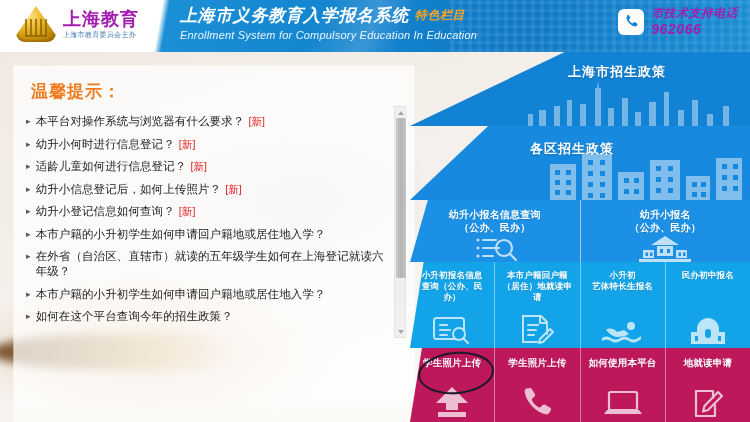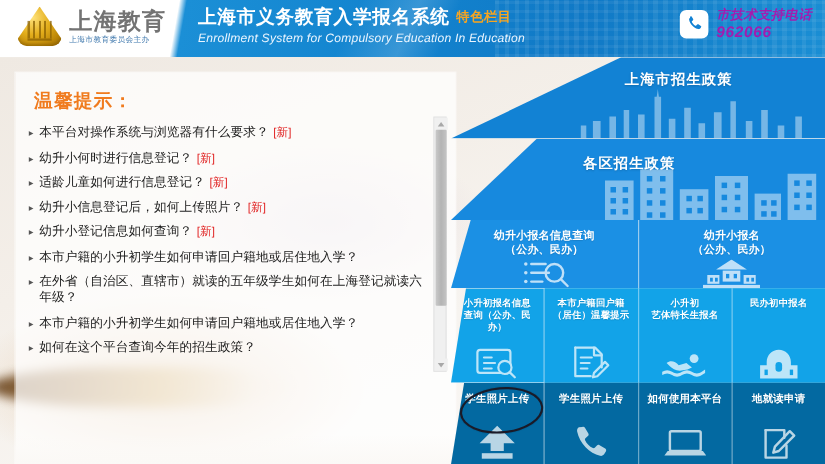--- a/index.html
+++ b/index.html
@@ -39,25 +39,25 @@
     border-radius:10px 10px 9px 9px;
     clip-path:polygon(50% 0%,100% 82%,100% 100%,0% 100%,0% 82%);
     box-shadow:inset 0 -2px 3px rgba(120,80,0,.5);
   }
   .logo-mark .inner{
     position:absolute;left:9px;top:14px;width:22px;height:16px;
     background:repeating-linear-gradient(90deg,#8a6103 0 2px,transparent 2px 5px);
     opacity:.75;border-bottom:2px solid #8a6103;
   }
   .logo-txt{display:flex;flex-direction:column;justify-content:center;line-height:1;}
-  .logo-cn{font-size:21px;font-weight:bold;color:#737373;letter-spacing:1px;}
+  .logo-cn{font-size:18px;font-weight:bold;color:#a21caf;letter-spacing:1px;}
   .logo-sub{font-size:7px;color:#3f78ad;margin-top:3px;letter-spacing:.3px;}
 
   .hdr-title{position:absolute;left:180px;top:5px;}
-  .hdr-title-cn{font-size:17px;font-weight:bold;color:#ffffff;letter-spacing:.6px;line-height:20px;white-space:nowrap;}
+  .hdr-title-cn{font-size:17px;font-weight:bold;color:#ffffff;letter-spacing:.6px;line-height:20px;white-space:nowrap;font-style:italic;}
   .hdr-badge{display:inline-block;color:#f7a520;font-size:12px;font-weight:bold;margin-left:6px;vertical-align:2px;}
   .hdr-title-en{font-size:11px;font-style:italic;color:#eaf5ff;letter-spacing:.2px;line-height:14px;margin-top:2px;white-space:nowrap;}
 
   .hdr-phone{position:absolute;right:12px;top:7px;display:flex;align-items:center;gap:7px;}
   .phone-ic{
     width:26px;height:26px;border-radius:6px;background:#ffffff;
     display:flex;align-items:center;justify-content:center;flex:none;
   }
   .phone-ic svg{display:block;}
   .phone-txt{line-height:1.15;color:#a21caf;font-style:italic;}
@@ -150,21 +150,21 @@
 
   .tile{
     position:relative;box-sizing:border-box;
     border-right:1px solid rgba(255,255,255,.42);
     display:flex;flex-direction:column;align-items:center;
     color:#fff;overflow:hidden;
   }
   .tile:last-child{border-right:none;}
   .tiles2 .tile{background:#1b90e4;padding-top:8px;}
   .tiles4 .tile{background:#12a3e8;padding-top:8px;}
-  .tilesb .tile{background:#0369a1;padding-top:9px;}
+  .tilesb .tile{background:#be185d;padding-top:9px;}
   .tile-label{
     font-size:8.5px;font-weight:bold;line-height:11px;text-align:center;
     letter-spacing:.2px;padding:0 3px;text-shadow:0 1px 1px rgba(0,0,0,.12);
   }
   .tiles2 .tile-label{font-size:10px;line-height:13px;}
   .tilesb .tile-label{font-size:9.5px;line-height:12px;}
   .tile-icon{
     position:absolute;left:0;right:0;bottom:3px;
     display:flex;align-items:flex-end;justify-content:center;
     opacity:.72;
@@ -401,21 +401,21 @@
             <rect x="2" y="3" width="30" height="21" rx="2.5"></rect>
             <path d="M8 10h7M8 15h10M8 20h7"></path>
             <circle cx="27" cy="19" r="6" fill="#12a3e8"></circle>
               <path d="M31.5 23.5 36 28"></path>
           </svg>
         </div>
       </div>
       <div class="tile">
         <div class="tile-label">
           <div>本市户籍回户籍</div>
-          <div>（居住）温馨提示</div>
+          <div>（居住）地就读申请</div>
         </div>
         <div class="tile-icon">
           <svg width="36" height="32" viewBox="0 0 36 32" fill="none" stroke="#fff" stroke-width="2" stroke-linecap="round" stroke-linejoin="round">
             <path d="M4 3h18l6 6v12"></path>
               <path d="M4 3v26h14"></path>
               <path d="M21 3v7h7"></path>
             <path d="M9 12h10M9 17h8M9 22h6"></path>
             <path d="M31 16 34 19 24 29l-4 1 1-4z"></path>
           </svg>
         </div>

